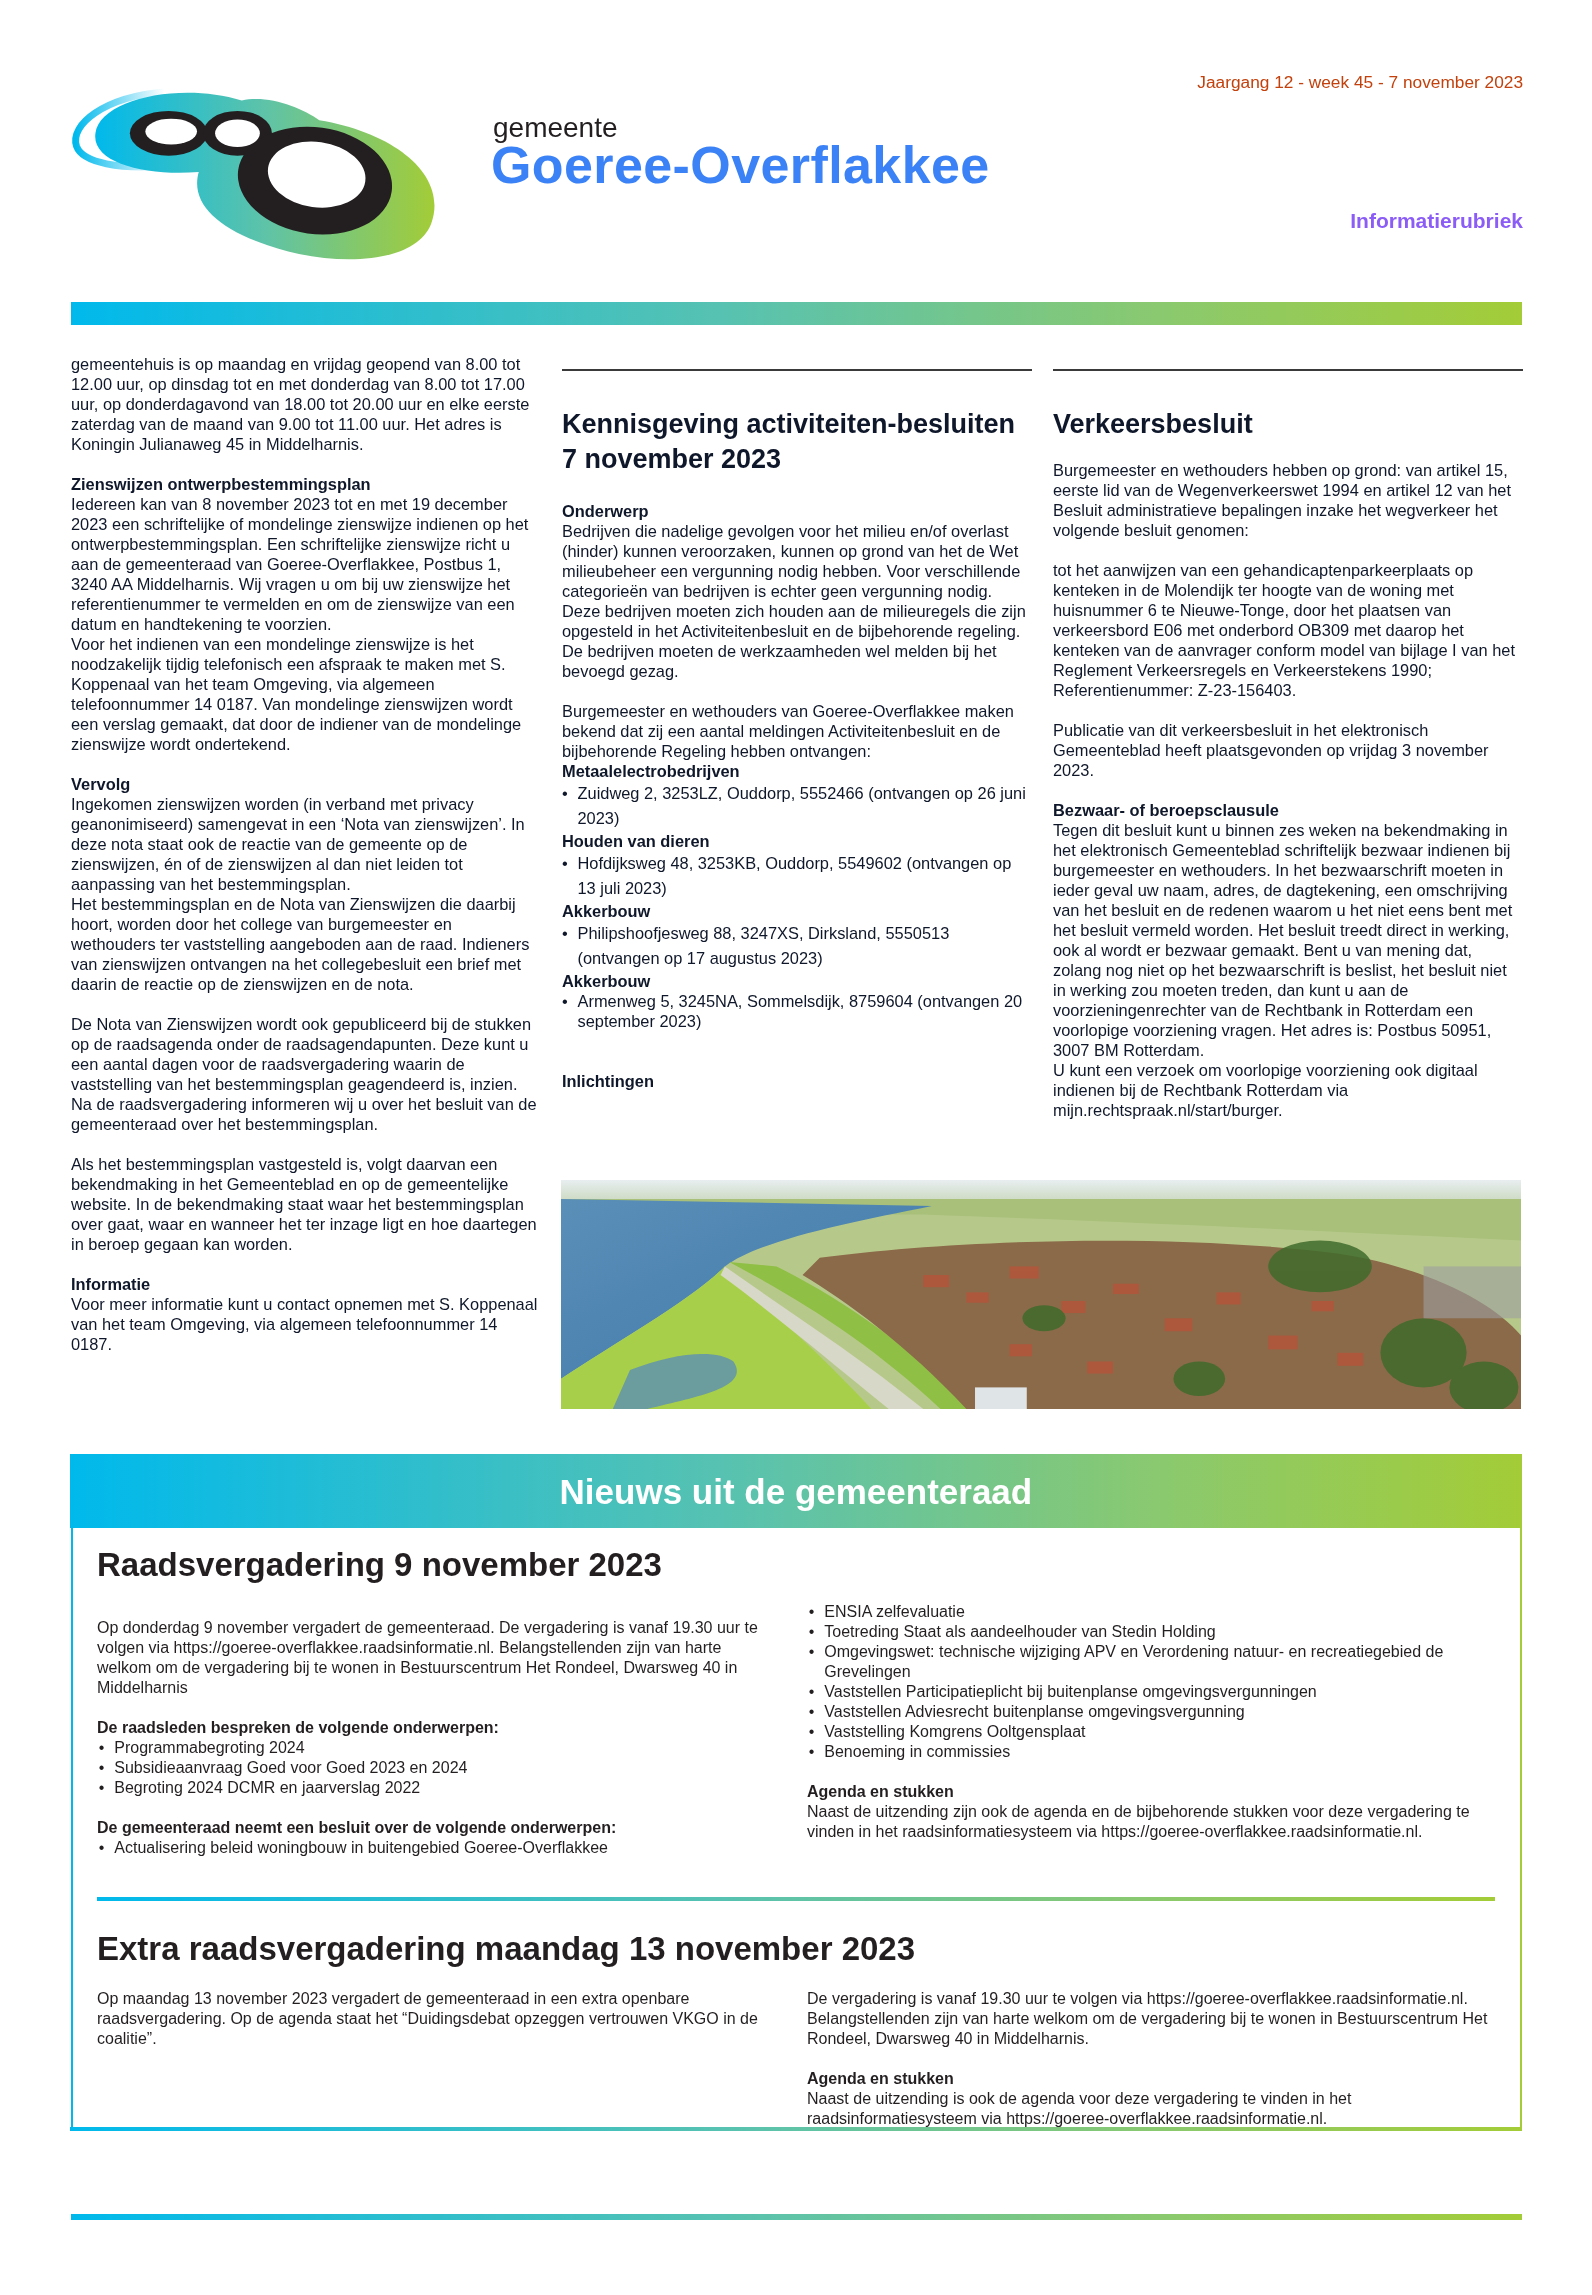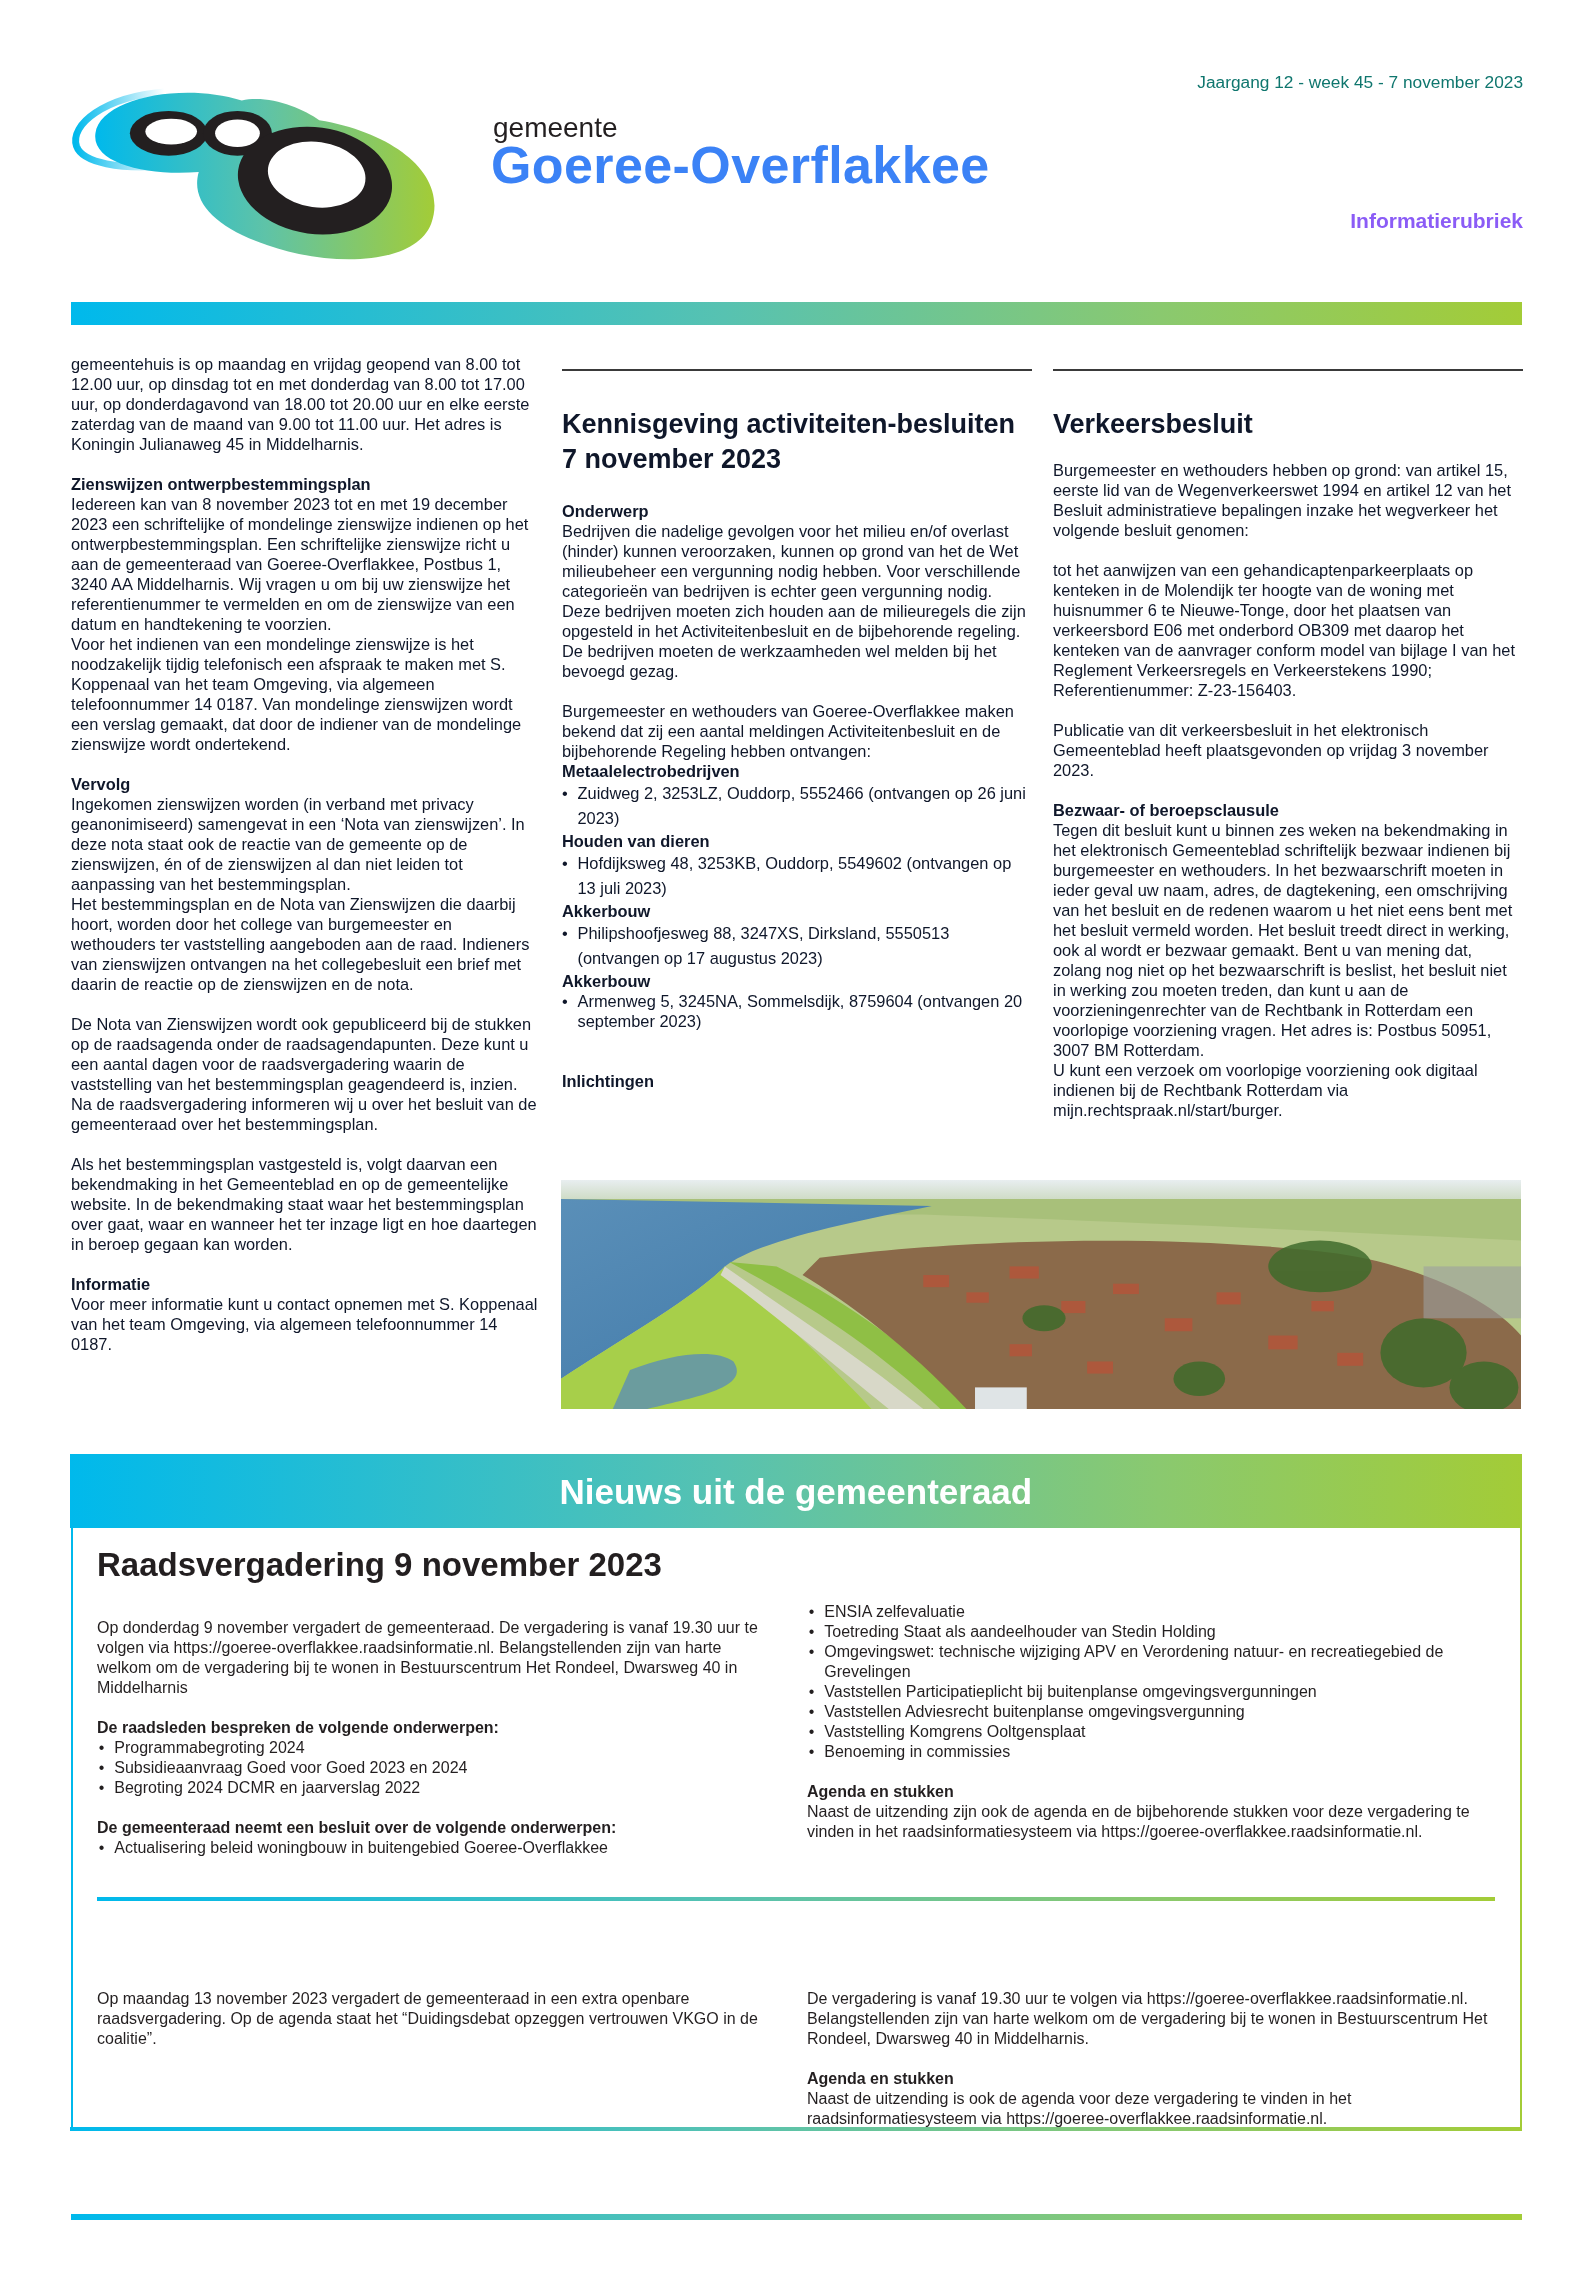--- a/index.html
+++ b/index.html
@@ -10,21 +10,21 @@
       color: #231f20;
       overflow: hidden;
     }
     .grad { background: linear-gradient(90deg, #00b9ec 0%, #57c2b1 45%, #8ac96f 75%, #a3cc37 100%); }
 
     
     .header { position: absolute; left: 0; top: 0; width: 1592px; height: 328px; }
     .logo { position: absolute; left: 69px; top: 73px; width: 380px; height: 198px; }
     .brand-small { position: absolute; left: 493px; top: 112px; font-size: 28px; line-height: 31px; color: #231f20; }
     .brand-big { position: absolute; left: 491px; top: 135px; font-size: 52px; line-height: 60px; font-weight: bold; color: #3b82f6; letter-spacing: 0.4px; }
-    .issue { position: absolute; right: 69px; top: 72px; font-size: 17.3px; line-height: 21px; color: #0f766e; }
+    .issue { position: absolute; right: 69px; top: 72px; font-size: 17.3px; line-height: 21px; color: #c2410c; }
     .section-label { position: absolute; right: 69px; top: 203px; font-size: 21px; line-height: 35px; font-weight: bold; color: #8b5cf6; }
     .top-bar { position: absolute; left: 71px; top: 302px; width: 1451px; height: 23px; }
 
     
     .col { position: absolute; font-size: 16.4px; line-height: 20px; color: #0f172a; }
     .col p { margin: 0; }
     .col .gap { height: 20px; }
     .col h4 { font-size: 16.4px; line-height: 20px; font-weight: bold; }
     .col-left { left: 71px; top: 354px; width: 470px; }
     .col-mid { left: 562px; top: 354px; width: 470px; }
@@ -227,20 +227,21 @@
       <li>Vaststelling Komgrens Ooltgensplaat</li>
       <li>Benoeming in commissies</li>
     </ul>
     <div class="gap"></div>
     <h4>Agenda en stukken</h4>
     <p>Naast de uitzending zijn ook de agenda en de bijbehorende stukken voor deze vergadering te vinden in het raadsinformatiesysteem via https://goeree-overflakkee.raadsinformatie.nl.</p>
   </div>
 
   <div class="mid-bar grad"></div>
 
+  <h3 style="left:24px; top:475px;">Extra raadsvergadering maandag 13 november 2023</h3>
 
   <div class="ncol" style="left:24px; top:535px; width:682px;">
     <p>Op maandag 13 november 2023 vergadert de gemeenteraad in een extra openbare raadsvergadering. Op de agenda staat het “Duidingsdebat opzeggen vertrouwen VKGO in de coalitie”.</p>
     <div class="gap"></div>
   </div>
 
   <div class="ncol" style="left:734px; top:535px; width:682px;">
     <p>De vergadering is vanaf 19.30 uur te volgen via https://goeree-overflakkee.raadsinformatie.nl. Belangstellenden zijn van harte welkom om de vergadering bij te wonen in Bestuurscentrum Het Rondeel, Dwarsweg 40 in Middelharnis.</p>
     <div class="gap"></div>
     <h4>Agenda en stukken</h4>

